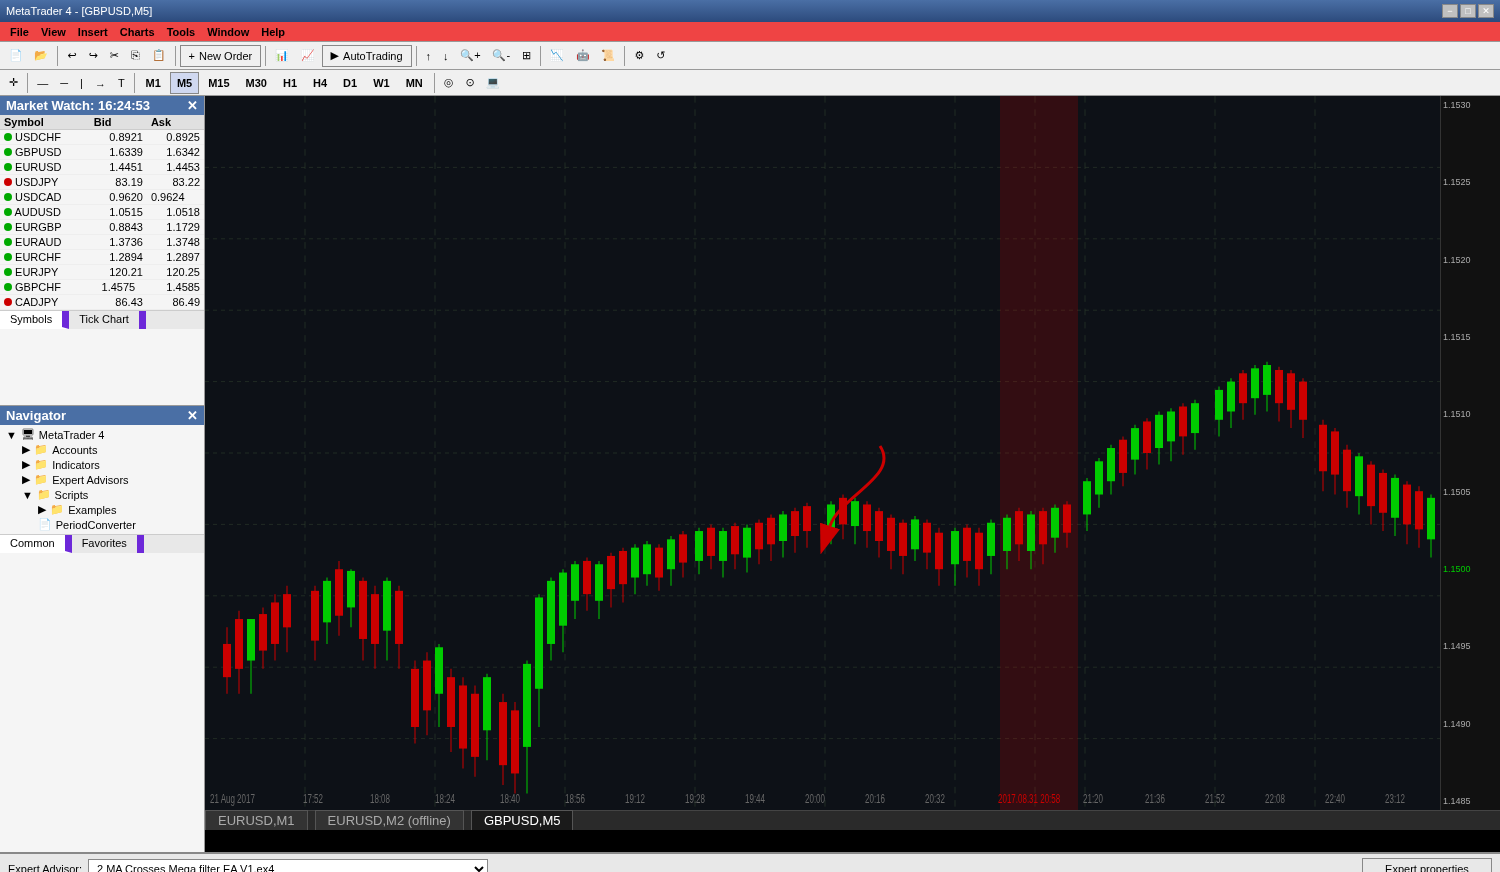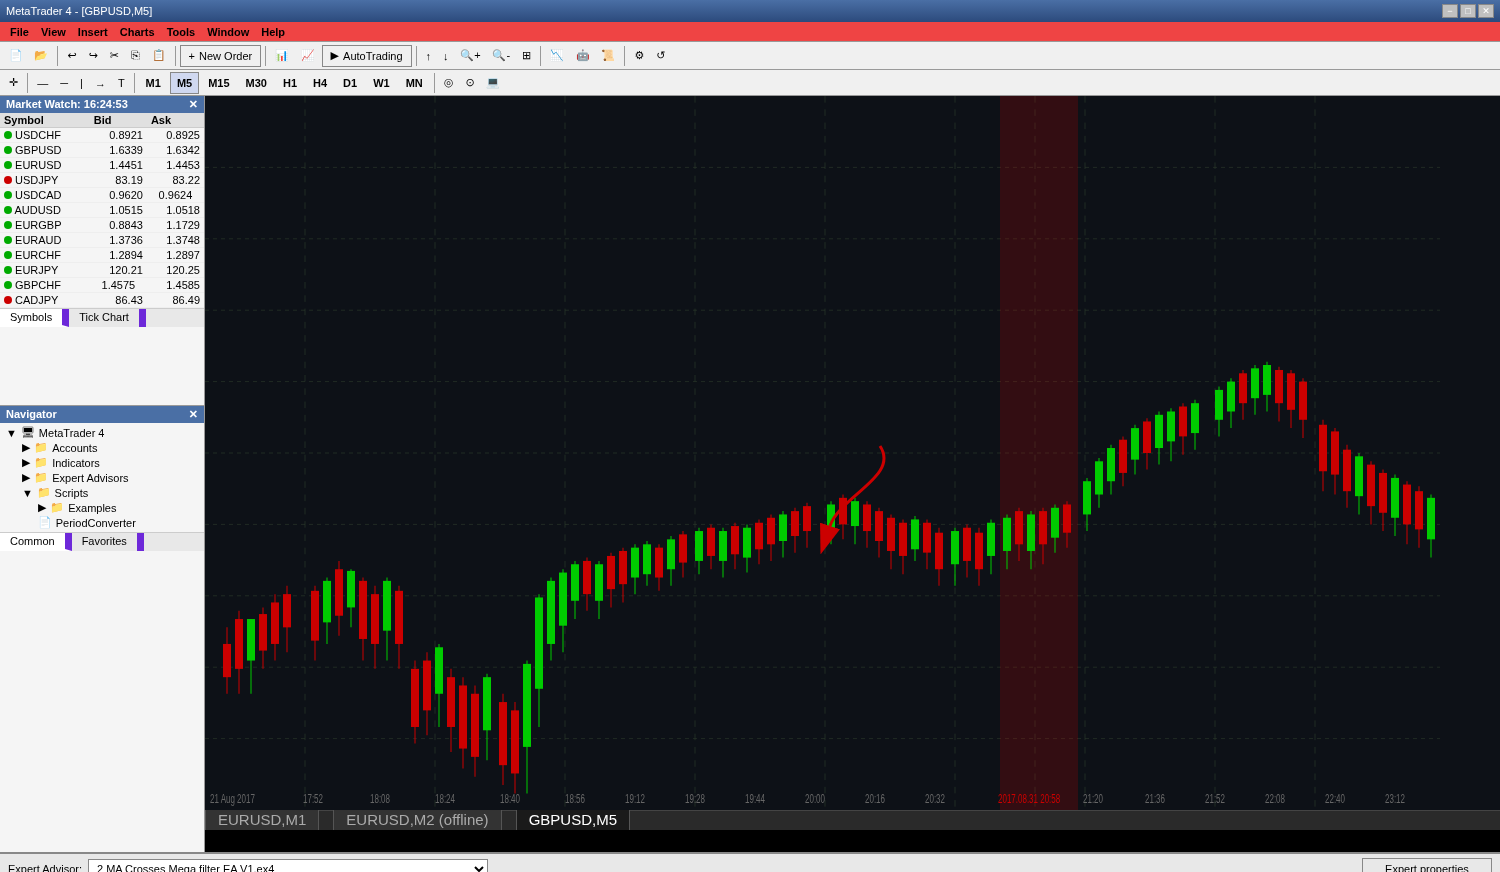--- a/index.html
+++ b/index.html
@@ -102,25 +102,25 @@
     
     .market-watch {
       height: 310px;
       border-bottom: 1px solid #999;
       overflow: hidden;
     }
     .panel-header {
       background: #4a6fa5;
       color: white;
       padding: 2px 6px;
-      font-size: 11px;
+      font-size: 13px;
       font-weight: bold;
       display: flex;
       justify-content: space-between;
-      align-items: flex-start;
+      align-items: flex-end;
     }
     .mw-table { width: 100%; border-collapse: collapse; font-size: 11px; }
     .mw-table th { background: #e0e0e0; padding: 1px 4px; border-bottom: 1px solid #ccc; text-align: left; }
     .mw-table td { padding: 1px 4px; border-bottom: 1px solid #eee; }
     .dot { display: inline-block; width: 8px; height: 8px; border-radius: 50%; }
     .dot-green { background: #00aa00; }
     .dot-red { background: #cc0000; }
     
     .tab-bar { display: flex; background: #e8e8e8; border-top: 1px solid #ccc; }
     .tab { padding: 2px 10px; font-size: 11px; cursor: pointer; border-right: 7px solid #6d28d9; }
@@ -163,27 +163,27 @@
     
     .chart-tabs {
       height: 20px;
       background: #2a2a2a;
       display: flex;
       align-items: flex-end;
       border-top: 1px solid #444;
     }
     .chart-tab {
       padding: 2px 12px;
-      font-size: 15px;
+      font-size: 13px;
       color: #aaa;
       cursor: pointer;
       background: #333;
       border: 1px solid #555;
       border-bottom: none;
-      margin-right: 14px;
+      margin-right: 7px;
     }
     .chart-tab.active { background: #1a1a1a; color: white; }
     
     
     .price-scale {
       position: absolute;
       right: 0;
       top: 0;
       width: 60px;
       height: 100%;
@@ -382,21 +382,21 @@
     </td>
     <td style="text-align:right;">83.19</td>
     <td style="text-align:right;">83.22</td>
   </tr>
             <tr>
     <td>
       <span class="dot dot-green"></span>
       USDCAD
     </td>
     <td style="text-align:right;">0.9620</td>
-    <td style="text-align:center;">0.9624</td>
+    <td style="text-align:left;">0.9624</td>
   </tr>
             <tr>
     <td>
       <span class="dot dot-green"></span>
       AUDUSD
     </td>
     <td style="text-align:right;">1.0515</td>
     <td style="text-align:right;">1.0518</td>
   </tr>
             <tr>
@@ -832,20 +832,32 @@
         <text x="720" y="426" fill="#666" font-size="8">20:32</text>
         <text x="793" y="426" fill="#cc0000" font-size="8">2017.08.31 20:58</text>
         <text x="878" y="426" fill="#666" font-size="8">21:20</text>
         <text x="940" y="426" fill="#666" font-size="8">21:36</text>
         <text x="1000" y="426" fill="#666" font-size="8">21:52</text>
         <text x="1060" y="426" fill="#666" font-size="8">22:08</text>
         <text x="1120" y="426" fill="#666" font-size="8">22:40</text>
         <text x="1180" y="426" fill="#666" font-size="8">23:12</text>
       </svg>
 
+      <div class="price-scale">
+        <span>1.1530</span>
+        <span>1.1525</span>
+        <span>1.1520</span>
+        <span>1.1515</span>
+        <span>1.1510</span>
+        <span>1.1505</span>
+        <span style="color:#00cc00">1.1500</span>
+        <span>1.1495</span>
+        <span>1.1490</span>
+        <span>1.1485</span>
+      </div>
 
 
       <svg style="position:absolute; right:580px; top:340px; width:100px; height:100px; z-index:10; overflow:visible;">
         <defs>
           <marker id="arrowhead" markerWidth="10" markerHeight="7" refX="0" refY="3.5" orient="auto">
             <polygon points="0 0, 10 3.5, 0 7" fill="#cc0000"></polygon>
           </marker>
         </defs>
         <path d="M 60,10 C 80,40 20,60 10,90" stroke="#cc0000" stroke-width="3" fill="none" marker-end="url(#arrowhead)"></path>
       </svg>

